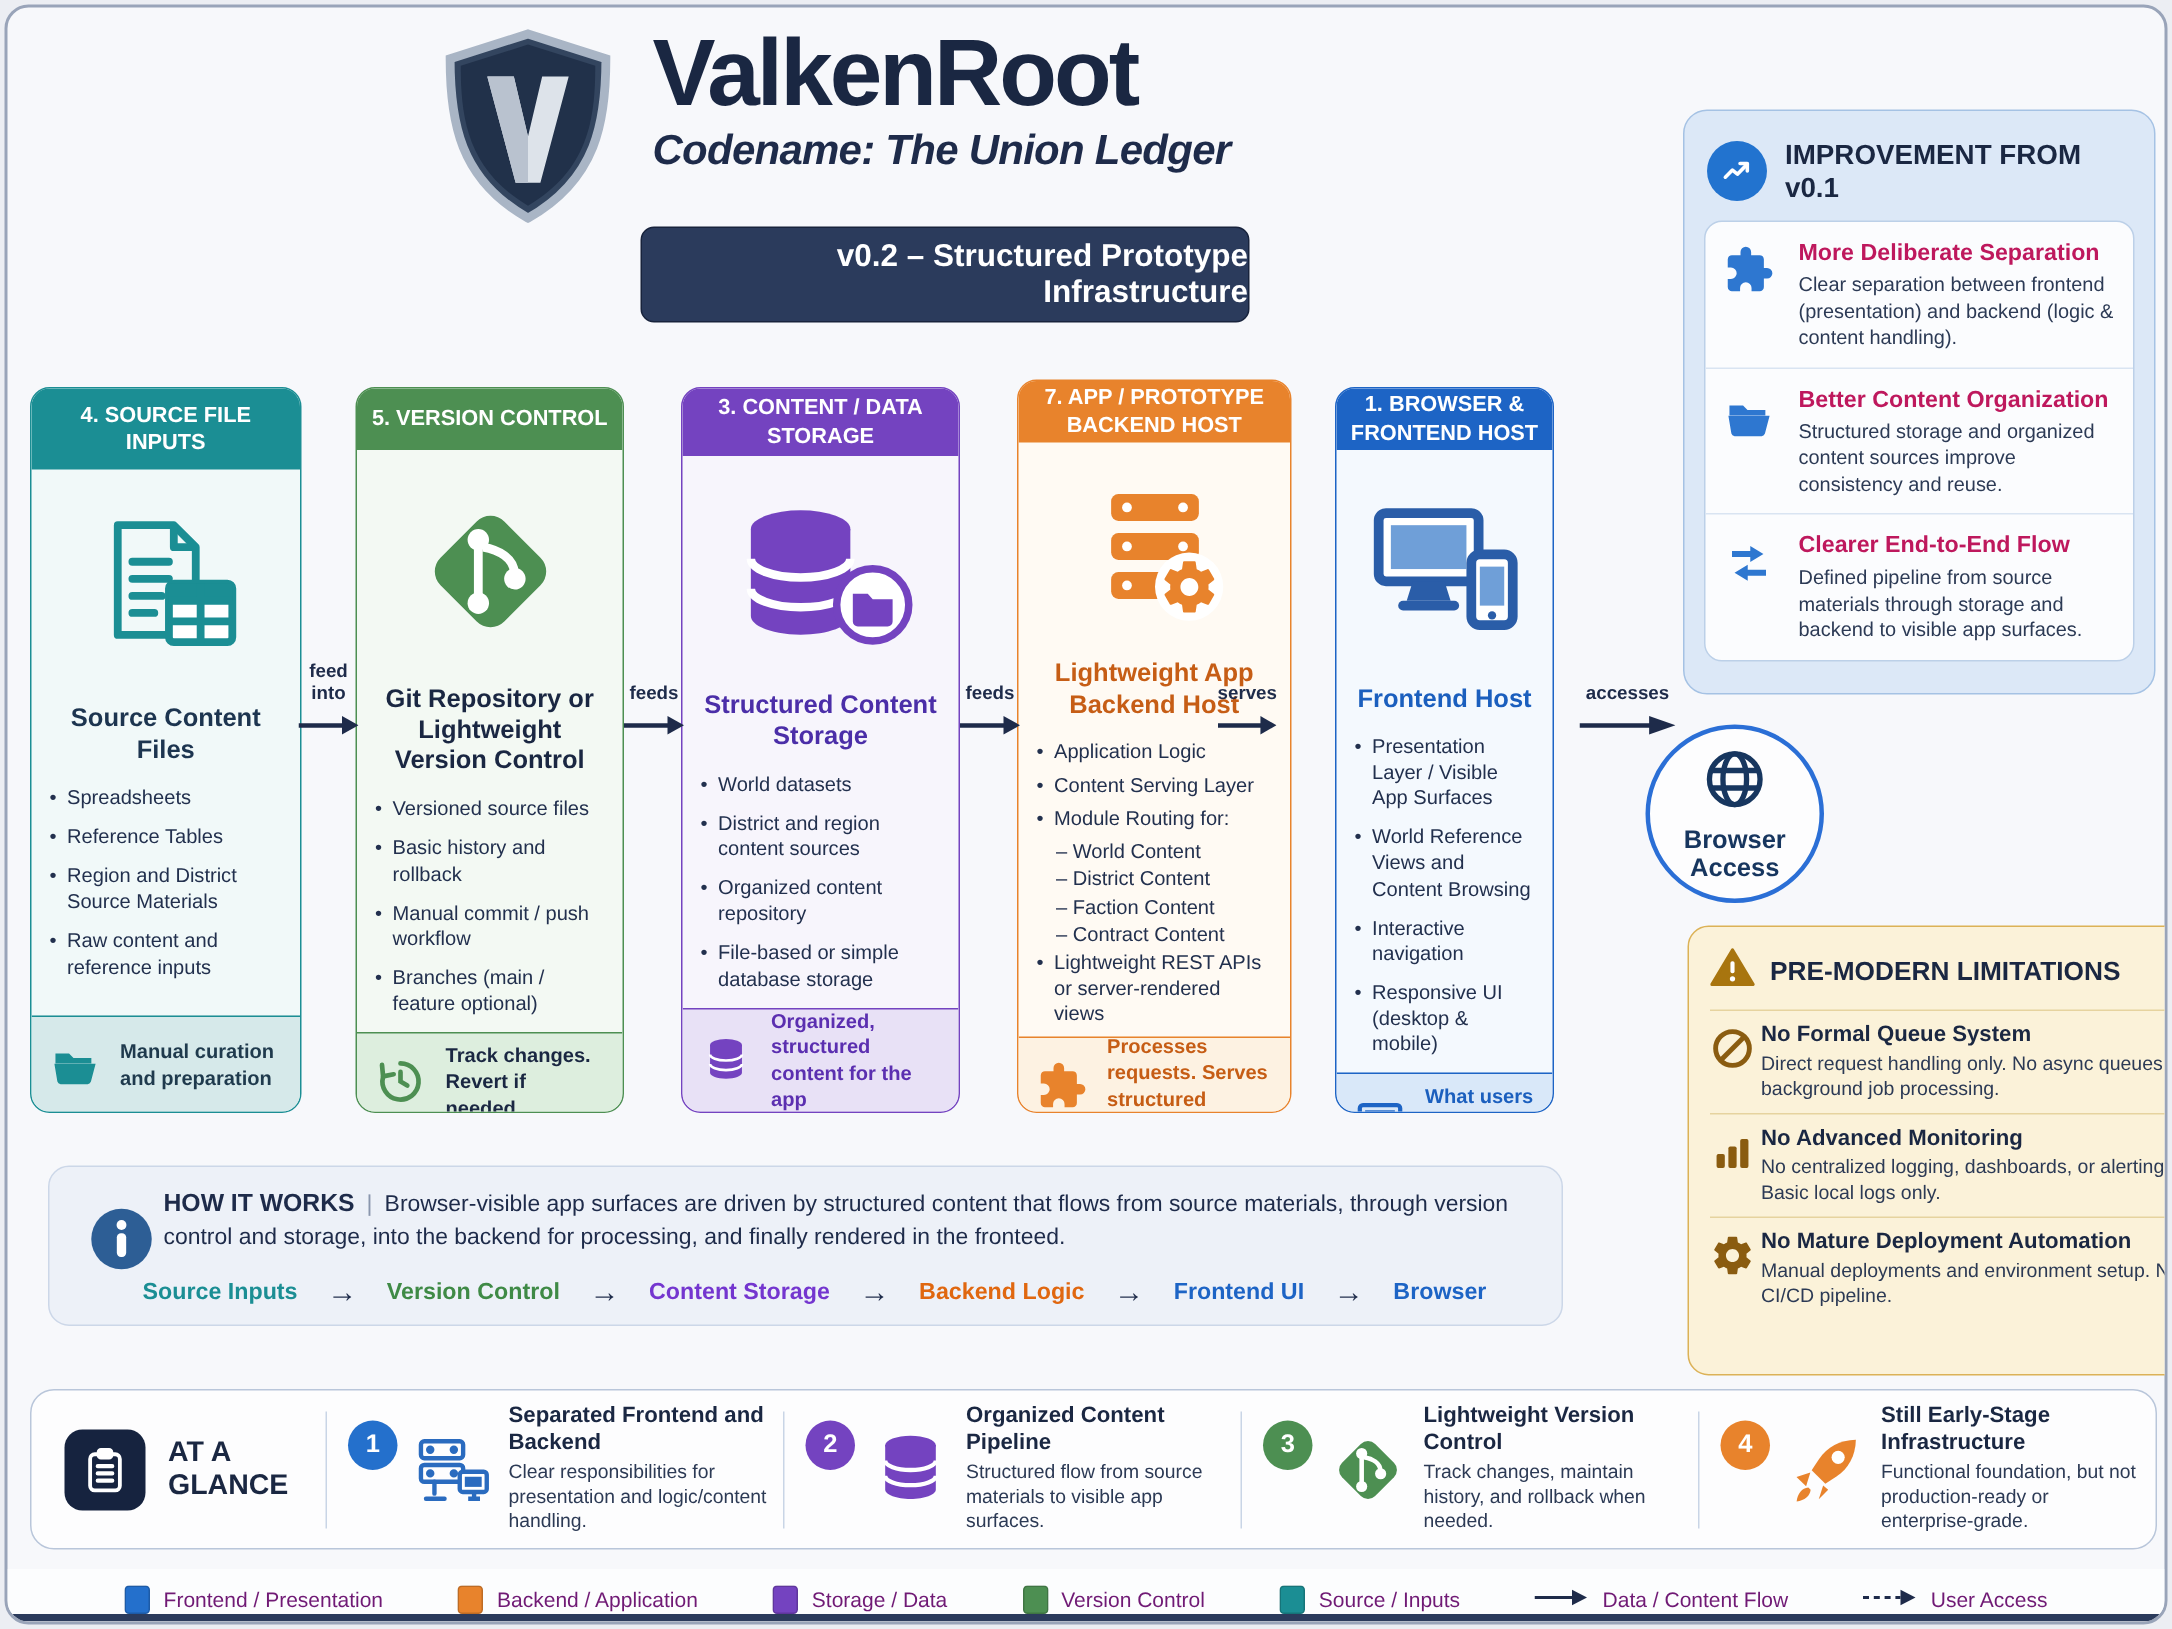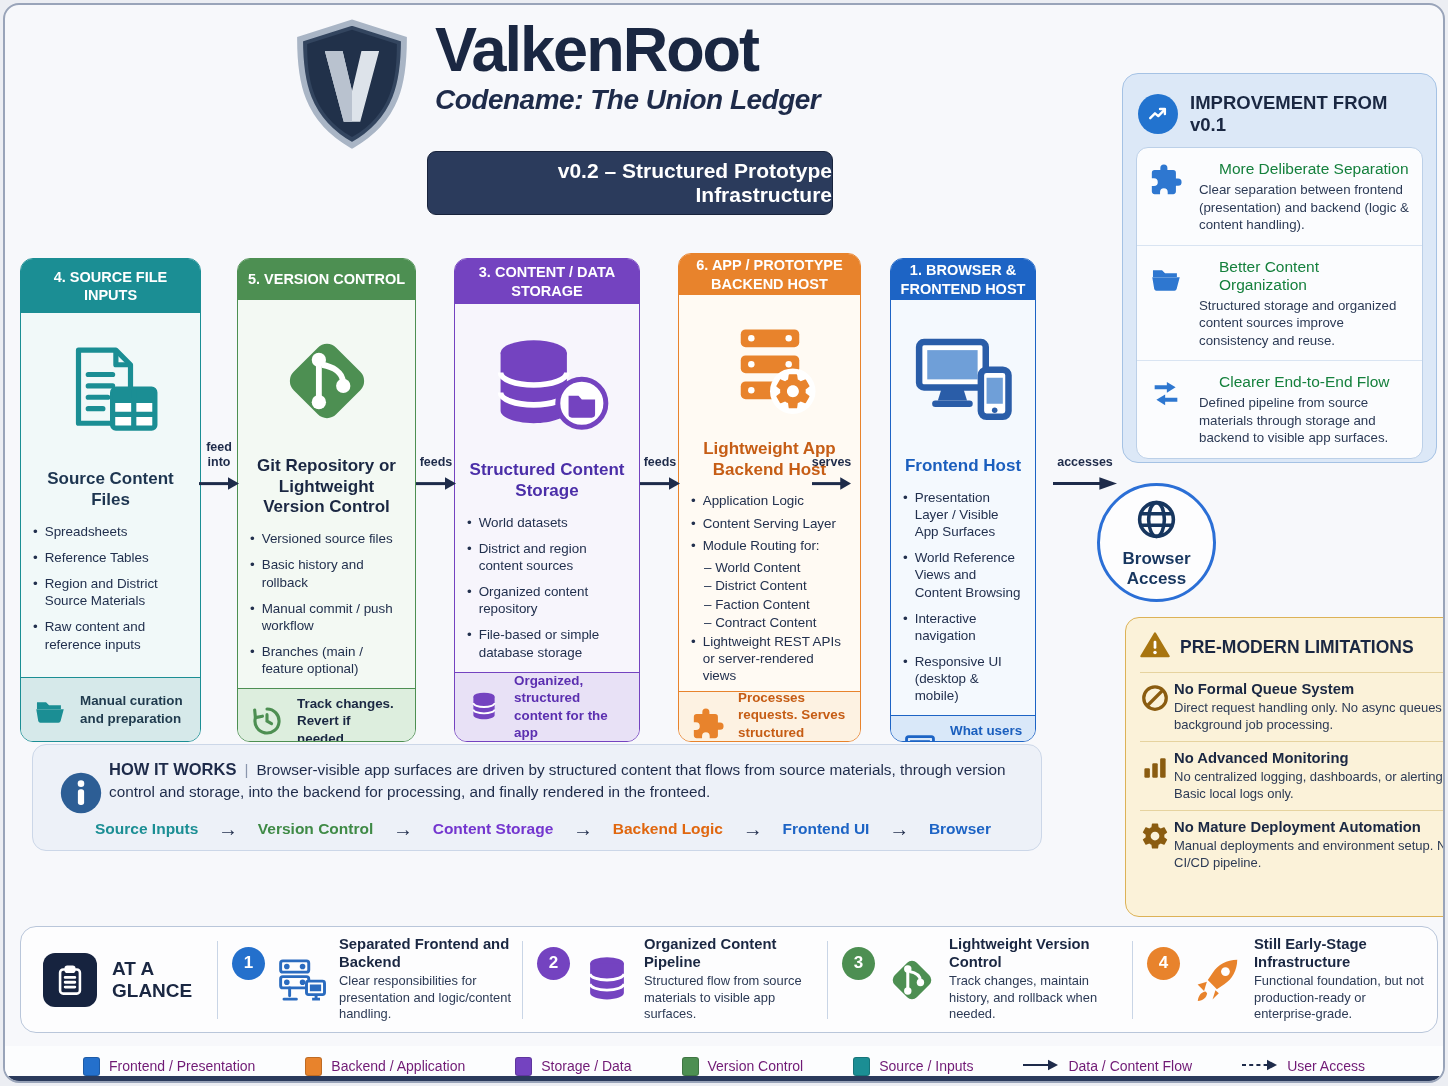--- a/index.html
+++ b/index.html
@@ -22,21 +22,21 @@
                    border:1.5px solid #a5c2e4; border-radius:16px; padding:13px; }
   .imp-head { display:flex; align-items:center; gap:12px; padding:5px 2px 11px; }
   .imp-badge { width:40px; height:40px; border-radius:50%; background:#2273cf; flex:none; display:flex; align-items:center; justify-content:center; }
   .imp-badge svg { width:22px; height:22px; }
   .imp-head h2 { font-size:18.5px; font-weight:800; color:#1a2742; }
   .imp-body { background:#fbfcfe; border:1px solid #bcd0e8; border-radius:12px; overflow:hidden; }
   .imp-item { display:flex; gap:12px; padding:12px 12px 11px; border-top:1px solid #d9e4f2; }
   .imp-item:first-child { border-top:none; }
   .imp-item .it-icon { width:38px; flex:none; color:#2e77d0; padding-top:3px; }
   .imp-item .it-icon svg { width:34px; height:34px; }
-  .imp-item h3 { font-size:15.5px; font-weight:400; color:#15803d; margin-bottom:3px;margin-left:20px; }
+  .imp-item h3 { font-size:15.5px; font-weight:700; color:#be185d; margin-bottom:3px; }
   .imp-item p { font-size:13.3px; color:#2c3a55; line-height:1.32; }
 
   
   .card { position:absolute; top:253px; height:484px; border-radius:13px; border:1.5px solid var(--c);
           background:var(--bbg); display:flex; flex-direction:column; overflow:hidden; }
   .card[data-key="source"]   { left:15px;  width:181px; }
   .card[data-key="version"]  { left:232px; width:179px; }
   .card[data-key="storage"]  { left:449px; width:186px; }
   .card[data-key="backend"]  { left:673px; width:183px; top:248px; height:489px; }
   .card[data-key="frontend"] { left:885px; width:146px; }
@@ -75,21 +75,21 @@
   .lim-head { display:flex; align-items:center; gap:10px; padding:3px 0 8px; }
   .lim-head svg { width:30px; height:30px; }
   .lim-head h2 { font-size:17.5px; font-weight:800; color:#1a2742; }
   .lim-item { display:flex; padding:8px 0 7px; border-top:1px solid #e6d39f; }
   .lim-item .it-icon { width:34px; flex:none; color:#8a5c10; padding-top:2px; }
   .lim-item .it-icon svg { width:30px; height:30px; }
   .lim-item h3 { font-size:14.8px; font-weight:700; color:#1a2742; margin-bottom:2px; line-height:1.15; }
   .lim-item p { font-size:13px; color:#2c3a55; line-height:1.3; }
 
   
-  .howworks { position:absolute; left:27px; top:739px; width:1010px; height:107px; background:#edf1f8;
+  .howworks { position:absolute; left:27px; top:772px; width:1010px; height:107px; background:#edf1f8;
               border:1.5px solid #ccd7e8; border-radius:14px; padding:13px 26px 10px 76px; }
   .hw-info { position:absolute; left:26px; top:26px; width:44px; height:44px; }
   .hw-info svg { width:100%; height:100%; }
   .hw-line1 { font-size:15.3px; line-height:1.4; color:#1e2b4a; }
   .hw-line1 b { font-size:16.5px; font-weight:800; }
   .hw-sep { color:#8a96ad; padding:0 8px; }
   .hw-flow { display:flex; align-items:center; justify-content:space-between; margin:15px 24px 0 -14px; }
   .hw-step { font-size:15.5px; font-weight:700; }
   .hw-arrow { font-size:20px; font-weight:700; color:#1e2b4a; }
 
@@ -305,21 +305,21 @@
             <svg viewBox="0 0 64 64" fill="currentColor">
               <ellipse cx="32" cy="12.5" rx="20" ry="7.5"></ellipse>
               <path d="M12 12.5v35c0 4.1 9 7.5 20 7.5s20-3.4 20-7.5v-35z"></path>
               <path d="M12 24.5a20 7.5 0 0 0 40 0M12 36.5a20 7.5 0 0 0 40 0" fill="none" stroke="#fff" stroke-width="3.4"></path>
             </svg>
           </span>
           <div class="foot-text">Organized, structured content for the app</div>
         </div>
       </article>
       <article class="card" data-key="backend" style="--c: #e8832c; --bbg: #fffaf3; --tc: #c65d15; --fbg: #fdf2e2; --ftc: #c65d15;">
-        <div class="card-head">6. APP / PROTOTYPE BACKEND HOST</div>
+        <div class="card-head">7. APP / PROTOTYPE BACKEND HOST</div>
         <div class="card-body">
           <div class="card-icon">
             <svg viewBox="0 0 64 64" style="width: 104px; height: 118px;">
               <g fill="currentColor">
                 <rect x="14" y="7" width="36" height="11" rx="3"></rect>
                 <rect x="14" y="23" width="36" height="11" rx="3"></rect>
                 <rect x="14" y="39" width="36" height="11" rx="3"></rect>
               </g>
               <g fill="#fff">
                 <circle cx="20.5" cy="12.5" r="2"></circle>

